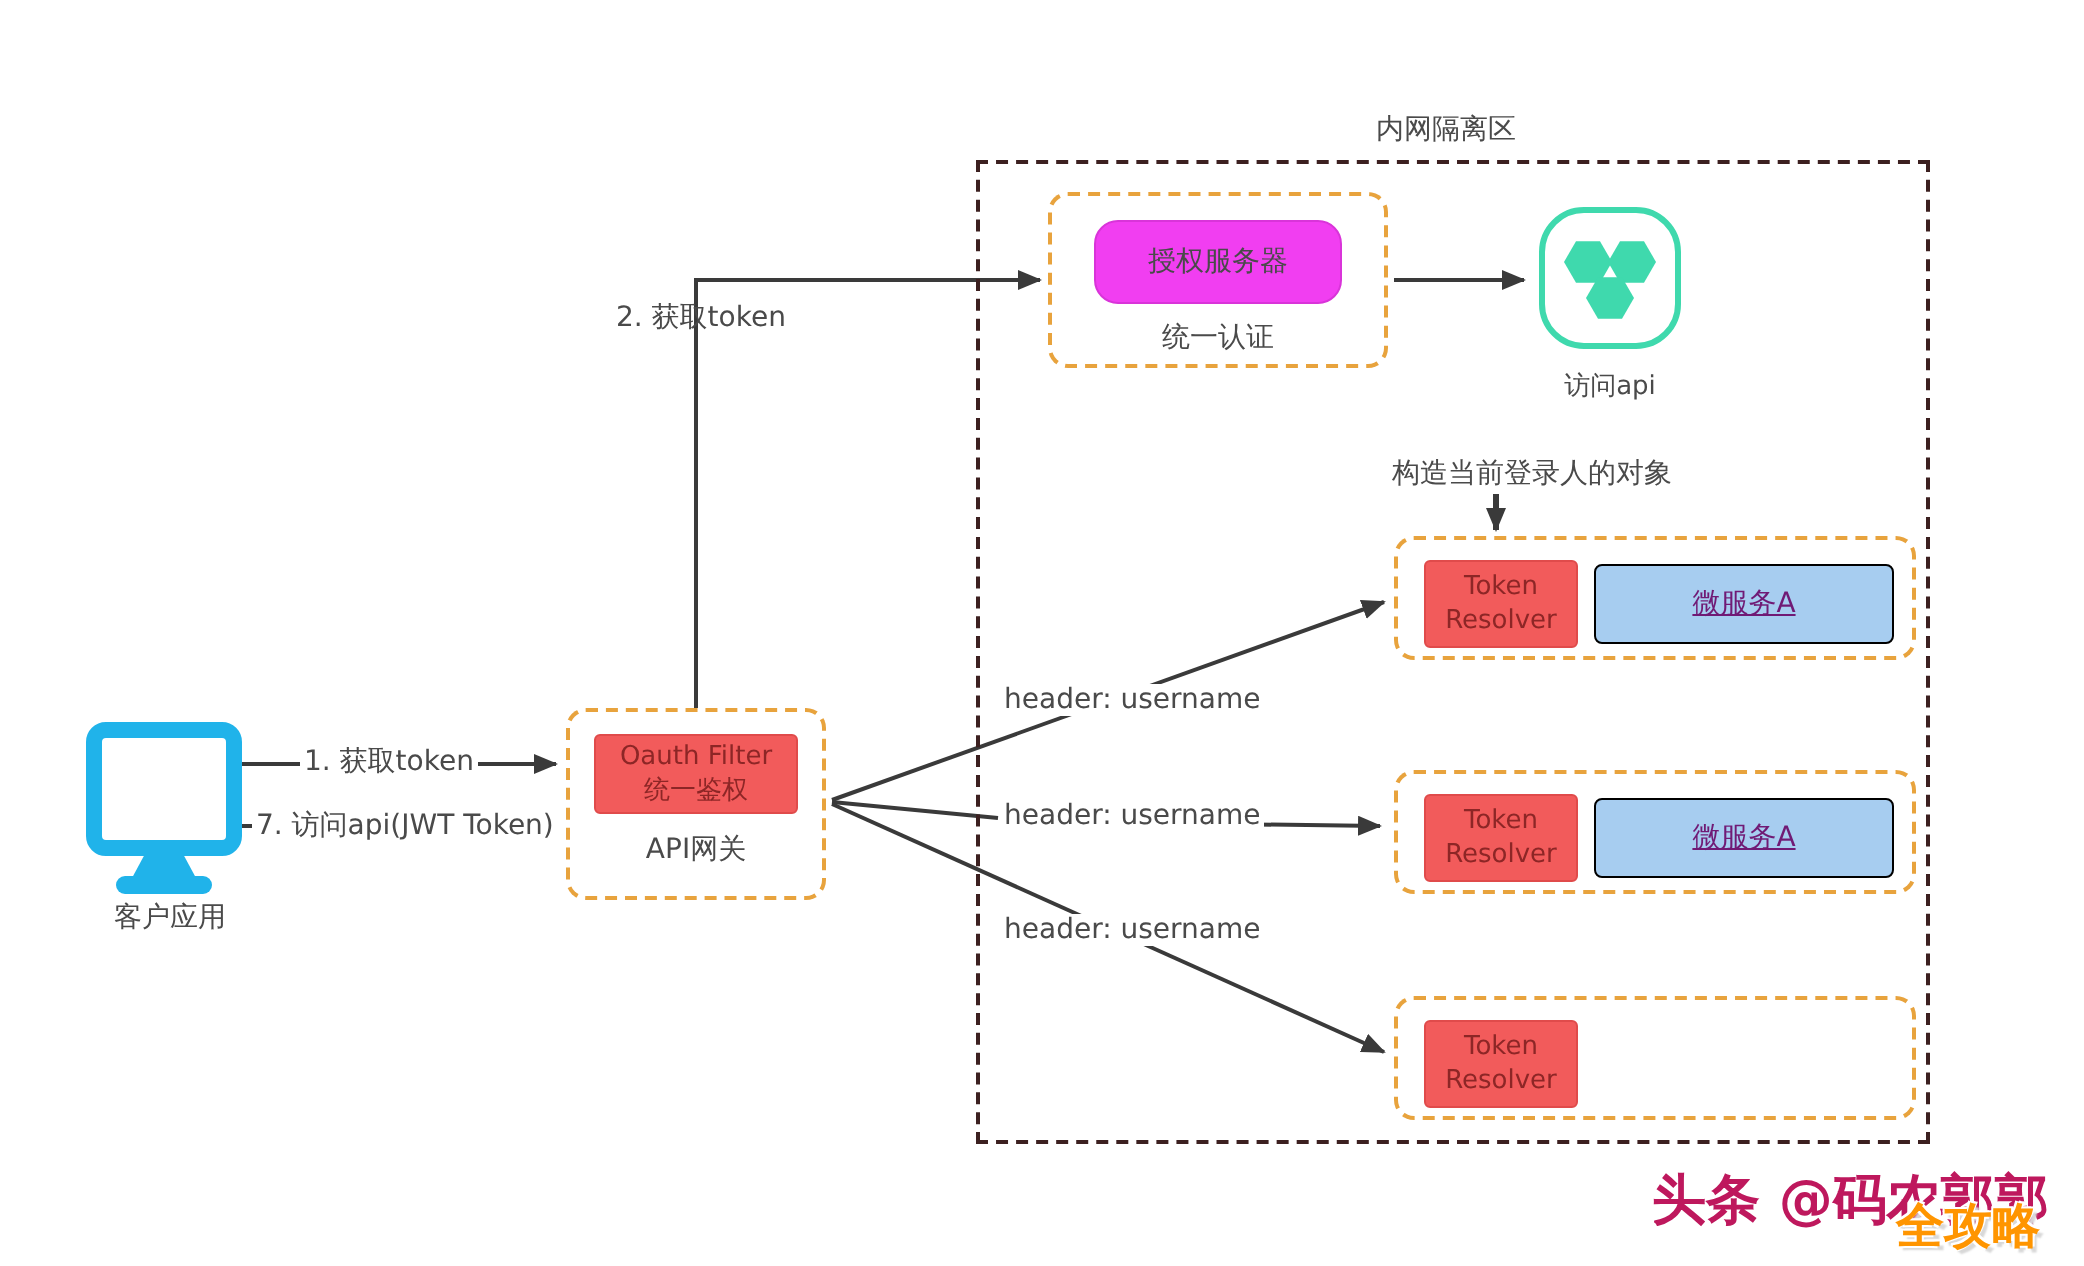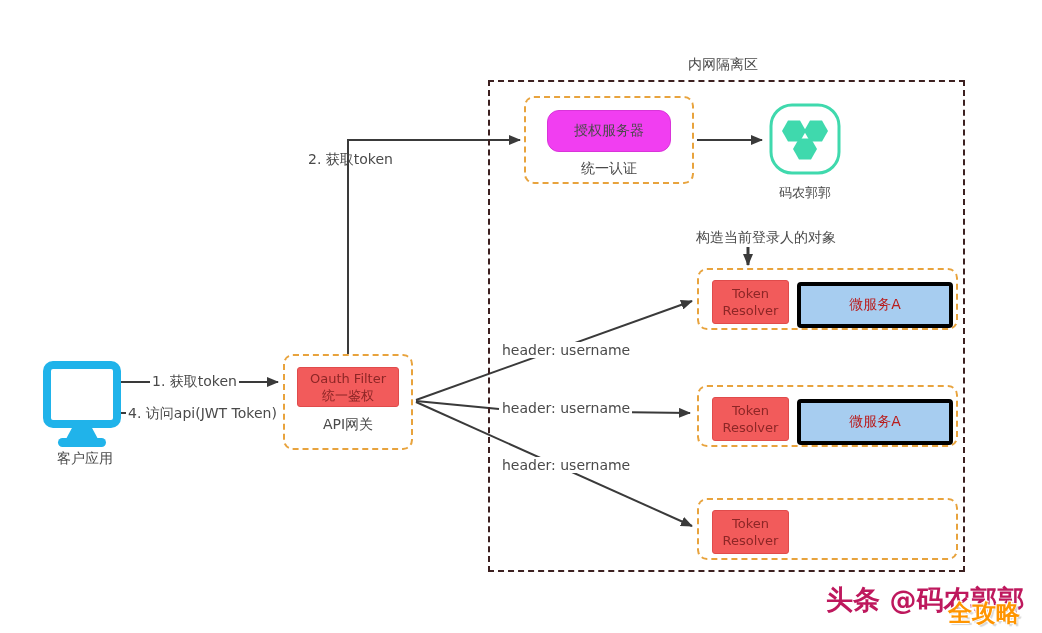--- a/index.html
+++ b/index.html
@@ -27,22 +27,22 @@
     color:#4a4a4a;font-size:14px;display:flex;align-items:center;justify-content:center;
   }
   .auth .subLabel{margin-top:8px;font-size:14px;color:#4a4a4a;}
   
   .zone{position:absolute;left:488px;top:80px;width:477px;height:492px;border:2px dashed #3c2020;box-sizing:border-box;}
   .zoneLabel{position:absolute;left:688px;top:56px;font-size:14px;color:#4a4a4a;}
   
   .svcRow{width:261px;height:62px;left:697px;}
   .svcRow .redBox{position:absolute;left:13px;top:10px;width:75px;height:42px;}
   .blueBox{
-    position:absolute;left:98px;top:12px;width:148px;height:38px;background:#a7cdf0;border:4px solid #000000;border-radius:4px;
-    color:#b91c1c;font-size:14px;display:flex;align-items:center;justify-content:center;
+    position:absolute;left:98px;top:12px;width:148px;height:38px;background:#a7cdf0;border:1px solid #000000;border-radius:4px;
+    color:#701a75;font-size:14px;display:flex;align-items:center;justify-content:center;text-decoration:underline;
   }
   .rowA{top:268px;}
   .rowB{top:385px;}
   .rowC{top:498px;}
   
   .clientIcon{position:absolute;left:43px;top:361px;}
   .clientLabel{position:absolute;left:48px;top:450px;width:74px;text-align:center;font-size:14px;}
   .dbIcon{position:absolute;left:768px;top:102px;}
   .dbLabel{position:absolute;left:766px;top:184px;width:78px;text-align:center;font-size:13px;}
   
@@ -90,21 +90,21 @@
   <div class="clientIcon">
     <svg width="78" height="88" viewBox="0 0 78 88">
       <rect x="4" y="4" width="70" height="59" rx="6" fill="#ffffff" stroke="#20b3ea" stroke-width="8"></rect>
       <polygon points="30,65 48,65 55,78 23,78" fill="#20b3ea"></polygon>
       <rect x="15" y="77" width="48" height="9" rx="4.5" fill="#20b3ea"></rect>
     </svg>
   </div>
   <div class="clientLabel">客户应用</div>
 
   <div class="lbl step1">1. 获取token</div>
-  <div class="lbl step3">4. 访问api(JWT Token)</div>
+  <div class="lbl step3">7. 访问api(JWT Token)</div>
   <div class="lbl step2 noBg">2. 获取token</div>
   <div class="lbl hdr1">header: username</div>
   <div class="lbl hdr2">header: username</div>
   <div class="lbl hdr3">header: username</div>
 
   <div class="dashedBox gateway">
     <div class="redBox">Oauth Filter
 统一鉴权</div>
     <div class="subLabel">API网关</div>
   </div>
@@ -118,21 +118,21 @@
   </div>
 
   <div class="dbIcon">
     <svg width="74" height="74" viewBox="0 0 74 74">
       <rect x="3" y="3" width="68" height="68" rx="21" fill="#ffffff" stroke="#3fd9ad" stroke-width="3"></rect>
       <polygon points="14,29 20,18.6 32,18.6 38,29 32,39.4 20,39.4" fill="#3fd9ad"></polygon>
       <polygon points="36,29 42,18.6 54,18.6 60,29 54,39.4 42,39.4" fill="#3fd9ad"></polygon>
       <polygon points="25,47 31,36.6 43,36.6 49,47 43,57.4 31,57.4" fill="#3fd9ad"></polygon>
     </svg>
   </div>
-  <div class="dbLabel">码农郭郭</div>
+  <div class="dbLabel">访问api</div>
 
   <div class="lbl annotation">构造当前登录人的对象</div>
 
   <div class="dashedBox svcRow rowA">
     <div class="redBox">Token
 Resolver</div>
     <div class="blueBox">微服务A</div>
   </div>
   <div class="dashedBox svcRow rowB">
     <div class="redBox">Token

